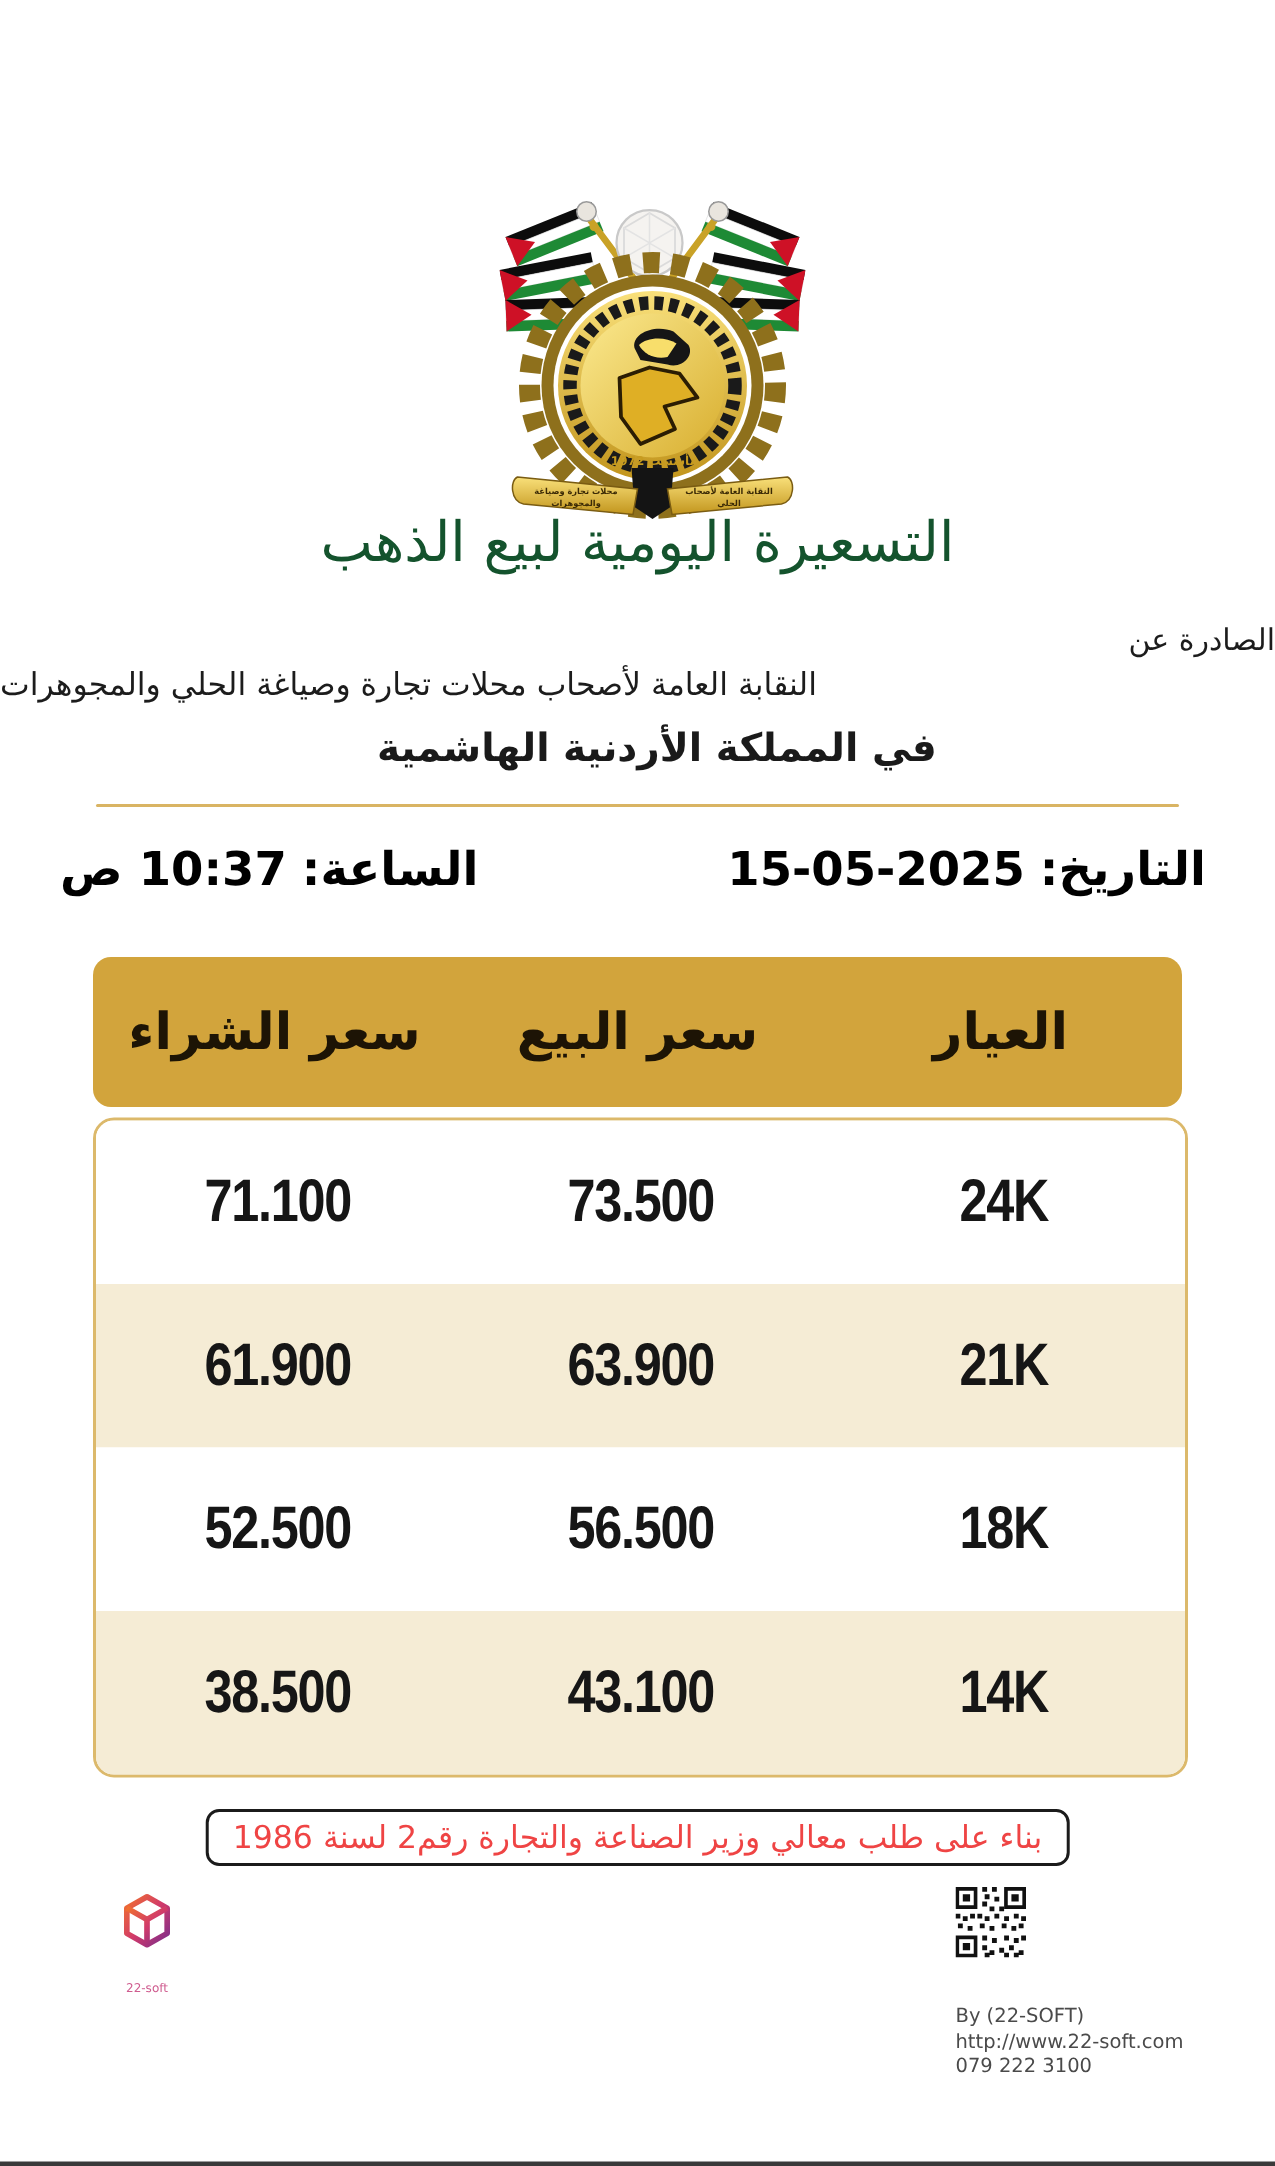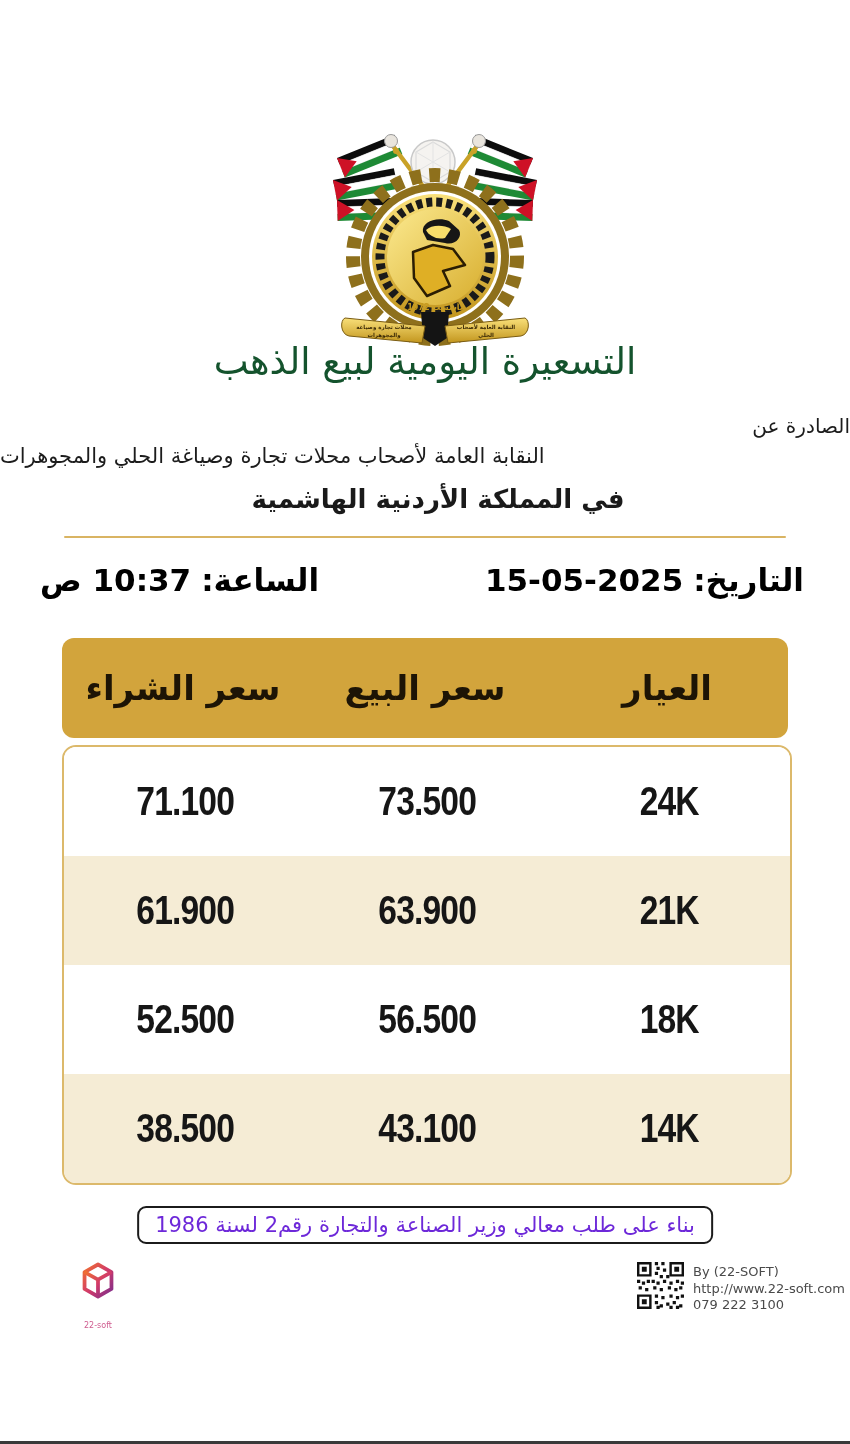--- a/index.html
+++ b/index.html
@@ -58,26 +58,26 @@
   .price-row:nth-child(even){background:#F5ECD5;}
   .cell-val{
     display:inline-block;font-size:40px;font-weight:800;color:#161616;
     transform:scaleX(.84);letter-spacing:-1px;
     font-family:"Liberation Sans","DejaVu Sans",sans-serif;
   }
   
   .decree-box{
     position:absolute;top:1206px;left:50%;transform:translateX(-50%);
     border:2px solid #1b1b1b;border-radius:9px;padding:5px 16px;
-    direction:rtl;font-size:21px;color:#6d28d9;white-space:nowrap;background:#fff;
+    direction:rtl;font-size:21px;color:#ef4444;white-space:nowrap;background:#fff;
   }
   
   .vendor-logo{position:absolute;left:66px;top:1262px;width:64px;text-align:center;}
   .vendor-logo-label{font-size:8px;color:#cf5c8f;margin-top:18px;}
-  .vendor-block{position:absolute;left:637px;top:1258px;display:flex;gap:9px;align-items:center;}
+  .vendor-block{position:absolute;left:637px;top:1258px;display:flex;gap:26px;align-items:flex-start;flex-direction:column;}
   .vendor-text{font-size:13px;color:#4a4a4a;line-height:1.28;padding-top:6px;white-space:nowrap;}
   .page-bottom-edge{position:absolute;bottom:0;left:0;width:850px;height:3px;background:#3a3a3a;}
 </style>
 </head>
 <body>
 
 <div class="page">
 
   <div class="emblem-wrap">
     <svg viewBox="0 0 204 222" width="204" height="222">

